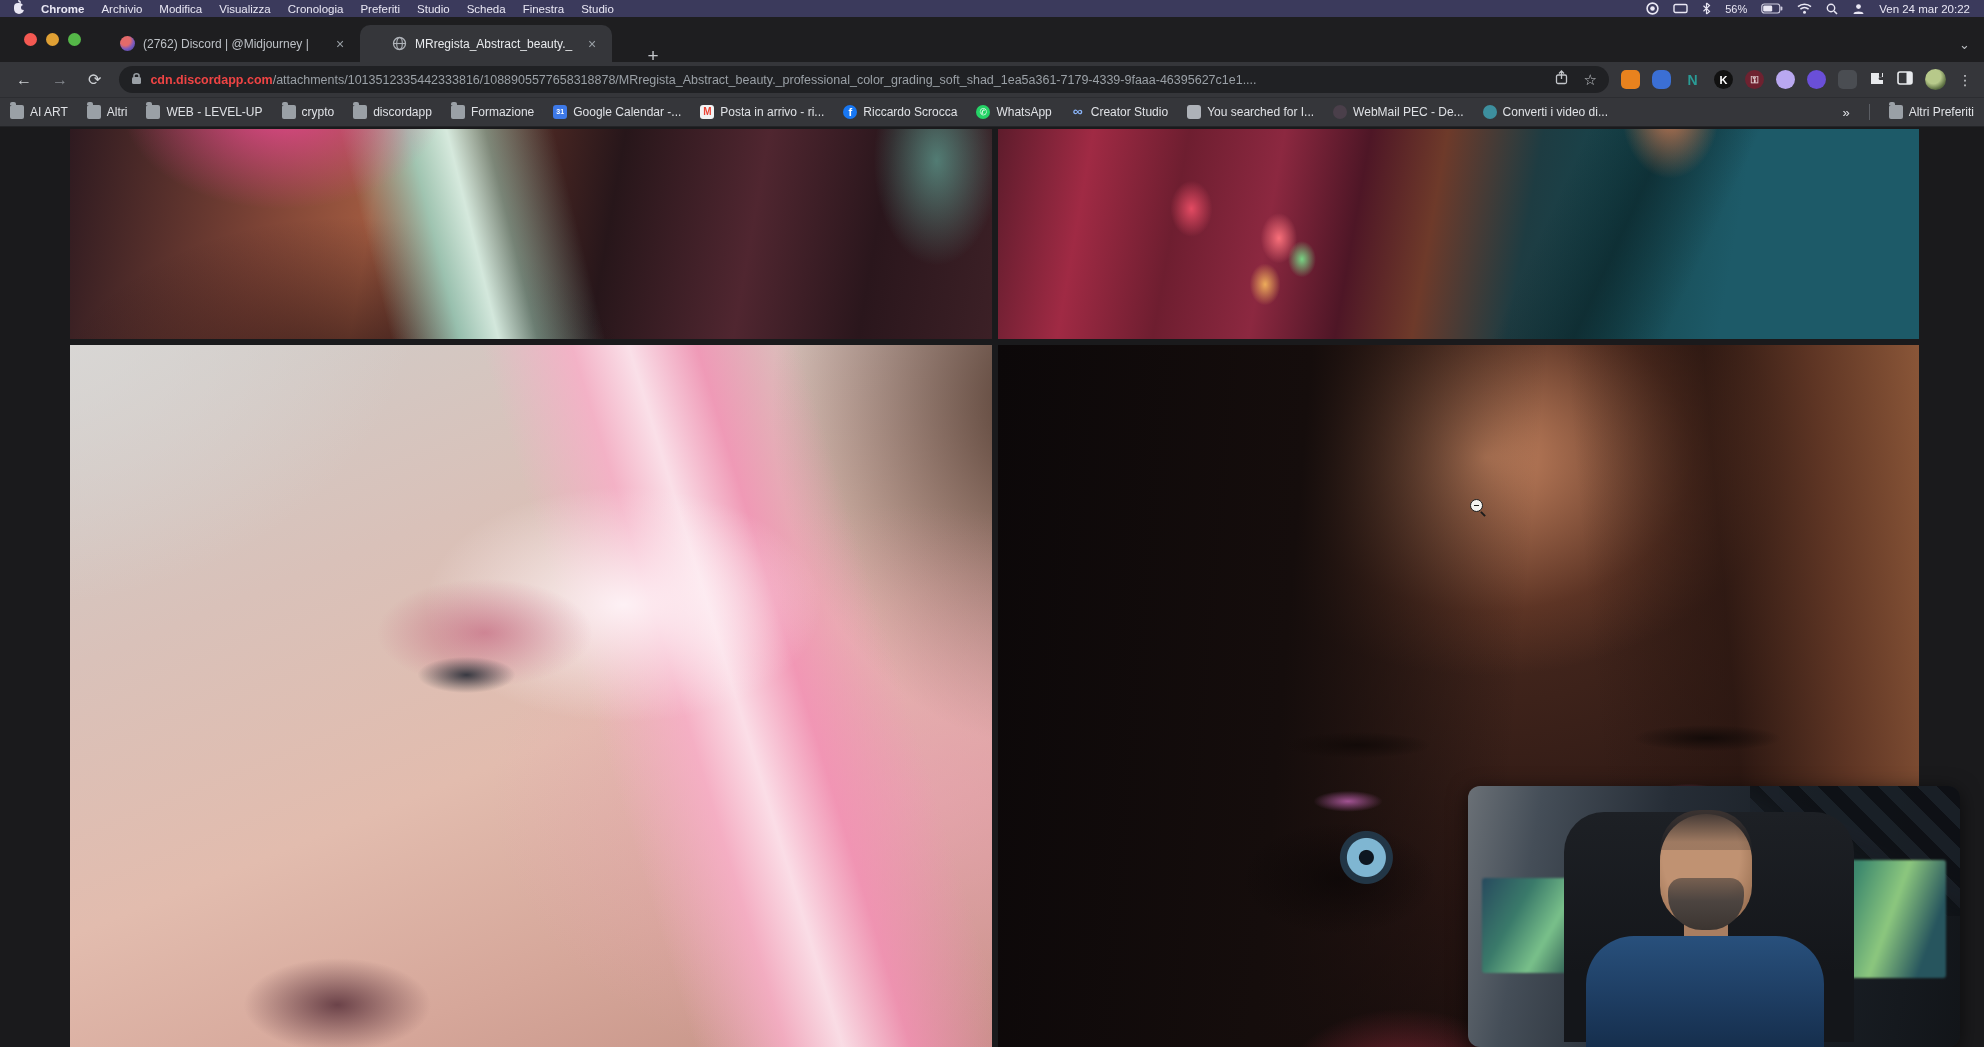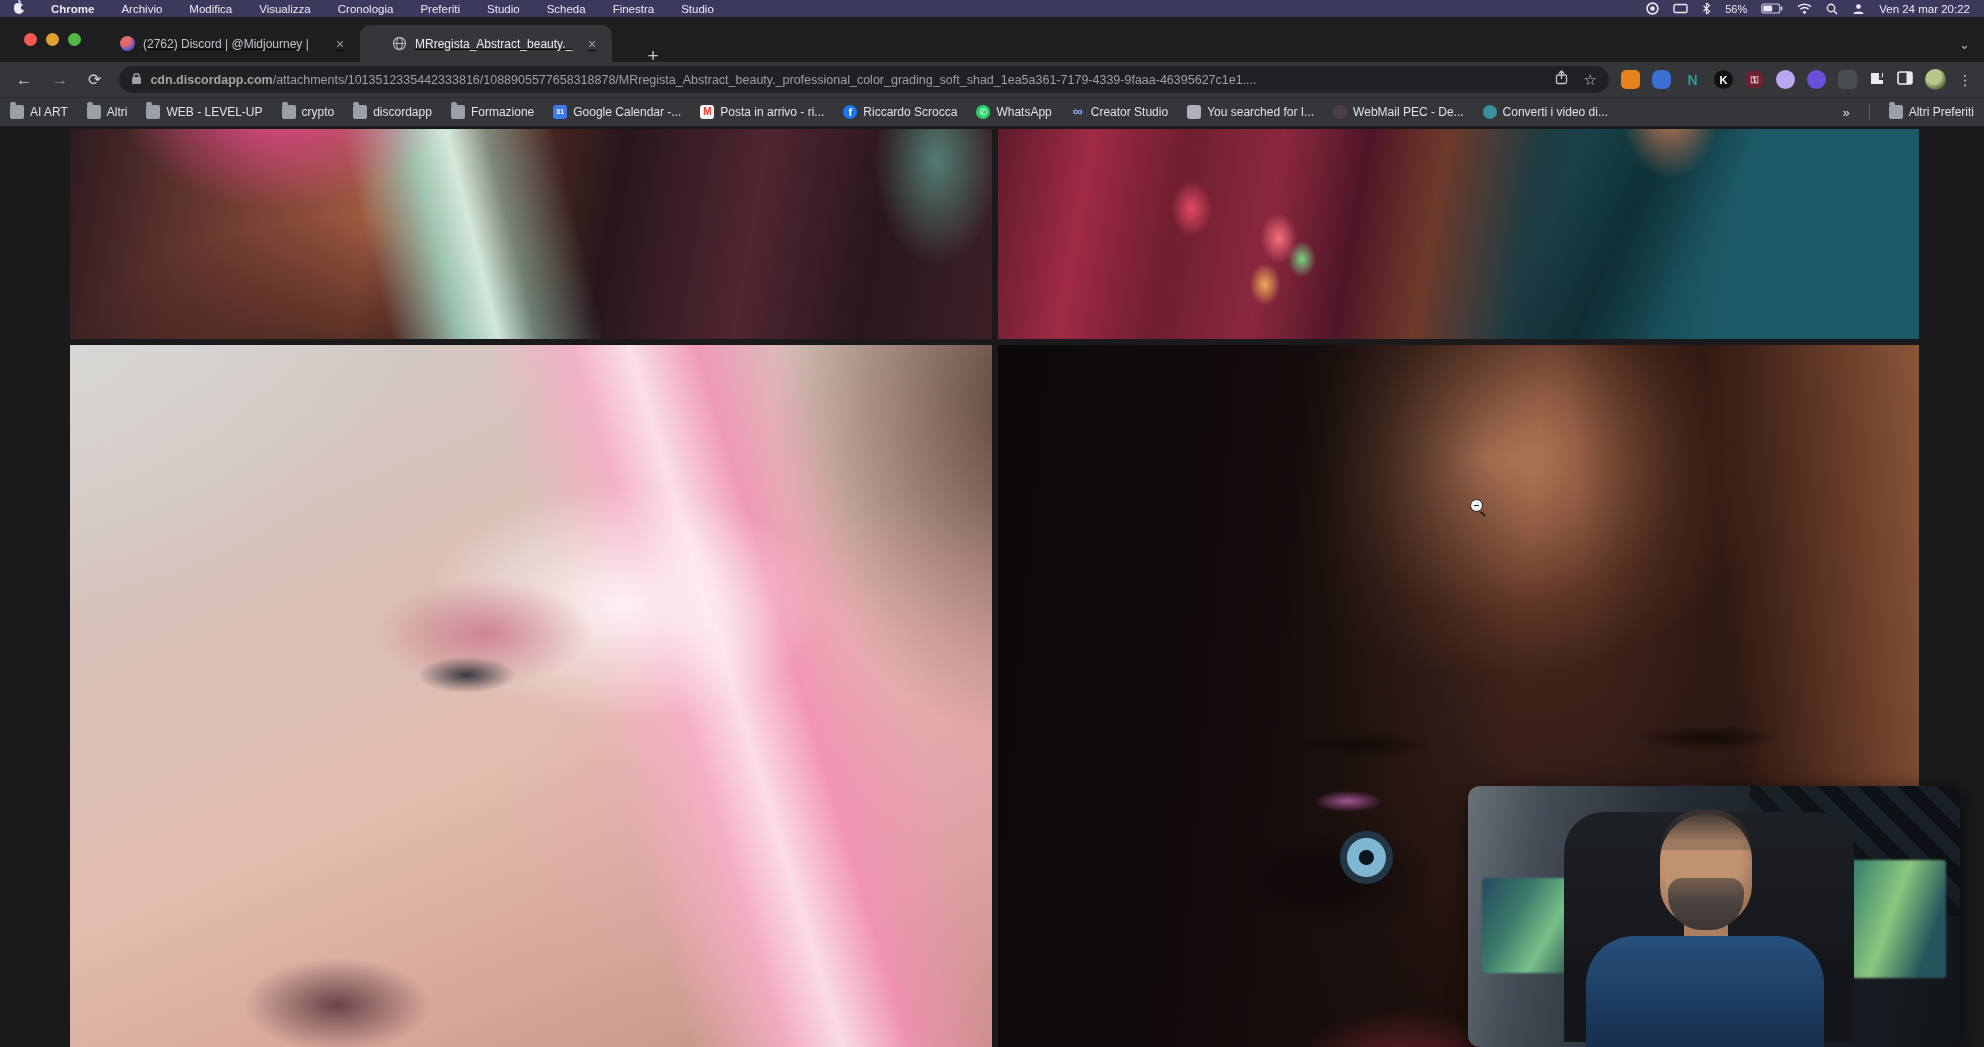--- a/index.html
+++ b/index.html
@@ -7,58 +7,58 @@
   #screen {
     position:relative; width:1984px; height:1047px; overflow:hidden;
     font-family:"Liberation Sans", sans-serif; background:#1b1b1d;
     -webkit-font-smoothing:antialiased;
   }
 
   
   .menubar {
     position:absolute; left:0; top:0; width:1984px; height:17px;
     background:#3b3a5c; color:#e9e7f4; display:flex; align-items:center;
-    font-size:11.5px; padding:0 14px; gap:27px; z-index:40;
+    font-size:11.5px; padding:0 14px; gap:17px; z-index:40;
   }
   .menubar .app-name { font-weight:bold; }
   .menubar .mi { white-space:nowrap; }
   .apple { width:10px; height:11px; background:#e9e7f4; border-radius:4px 5px 5px 5px; position:relative; }
   .apple::before { content:""; position:absolute; right:-2px; top:2px; width:5px; height:5px; border-radius:50%; background:#3b3a5c; }
   .apple::after { content:""; position:absolute; left:4px; top:-3px; width:3px; height:3px; border-radius:0 100% 0 100%; background:#e9e7f4; }
   .mb-right { margin-left:auto; display:flex; align-items:center; gap:14px; }
   .mb-right svg { display:block; }
   .mb-clock { white-space:nowrap; }
   .batt-pct { font-size:11px; }
 
   
   .tabbar { position:absolute; left:0; top:17px; width:1984px; height:45px; background:#1e1e20; z-index:30; }
   .lights { position:absolute; left:24px; top:16px; display:flex; gap:9px; }
   .light { width:13px; height:13px; border-radius:50%; }
   .light.red { background:#f45952; } .light.yellow { background:#e0a034; } .light.green { background:#55b748; }
-  .tabs { position:absolute; left:108px; bottom:0; height:37px; display:flex; align-items:flex-end;text-decoration:underline; }
+  .tabs { position:absolute; left:108px; bottom:0; height:37px; display:flex; align-items:flex-end; }
   .tab { display:flex; align-items:center; gap:8px; height:37px; padding:0 12px; width:252px; font-size:12px; color:#bdc1c6; }
   .tab.active { background:#35363a; border-radius:10px 10px 0 0; color:#e8eaed;padding-left:32px; }
   .tab .title { flex:1; white-space:nowrap; overflow:hidden; text-overflow:clip; }
   .tab .close { font-size:14px; color:#9aa0a6; width:16px; text-align:center; border-radius:4px; }
   .favicon-discord { width:15px; height:15px; border-radius:50%; flex:0 0 auto;
     background:radial-gradient(circle at 35% 30%, #e46a6a 0 35%, #7a5abf 60%, #3f3f8f 100%); }
   .favicon-globe { width:15px; height:15px; flex:0 0 auto; }
   .newtab { position:absolute; left:640px; top:26px; font-size:19px; color:#c3c6ca; width:26px; height:26px; text-align:center; line-height:25px; border-radius:50%; }
   .tab-chevron { position:absolute; right:14px; top:20px; color:#babdc2; font-size:13px; }
 
   
   .toolbar { position:absolute; left:0; top:62px; width:1984px; height:35px; background:#35363a;
     display:flex; align-items:center; z-index:30; }
   .nav-btns { display:flex; align-items:center; gap:20px; padding:0 16px; color:#cdd0d4; font-size:16px; }
   .nav-btns .dim { color:#85898f; }
   .urlbar { flex:1; height:27px; background:#202124; border-radius:14px; margin:0 10px 0 2px;
     display:flex; align-items:center; padding:0 12px; gap:8px; min-width:0; }
   .urlbar .lock { flex:0 0 auto; }
   .url-text { white-space:nowrap; overflow:hidden; font-size:12.5px; color:#9aa0a6; min-width:0; }
-  .url-text .domain { color:#a3a3a3; font-weight:bold; }
+  .url-text .domain { color:#ef4444; font-weight:bold; }
   .url-actions { display:flex; gap:16px; margin-left:auto; padding-left:10px; flex:0 0 auto; align-items:center; }
   .tool-right { display:flex; align-items:center; gap:12px; padding:0 12px 0 2px; flex:0 0 auto; }
   .ext { width:19px; height:19px; border-radius:5px; display:flex; align-items:center; justify-content:center;
     font-size:11px; font-weight:bold; color:#fff; }
   .ext.round { border-radius:50%; }
   .avatar { width:21px; height:21px; border-radius:50%;
     background:radial-gradient(circle at 40% 35%, #b7c98a 0 40%, #5d7043 70%, #2f3d26 100%); }
   .dots { color:#d2d5d9; font-size:14px; letter-spacing:0; }
 
   

